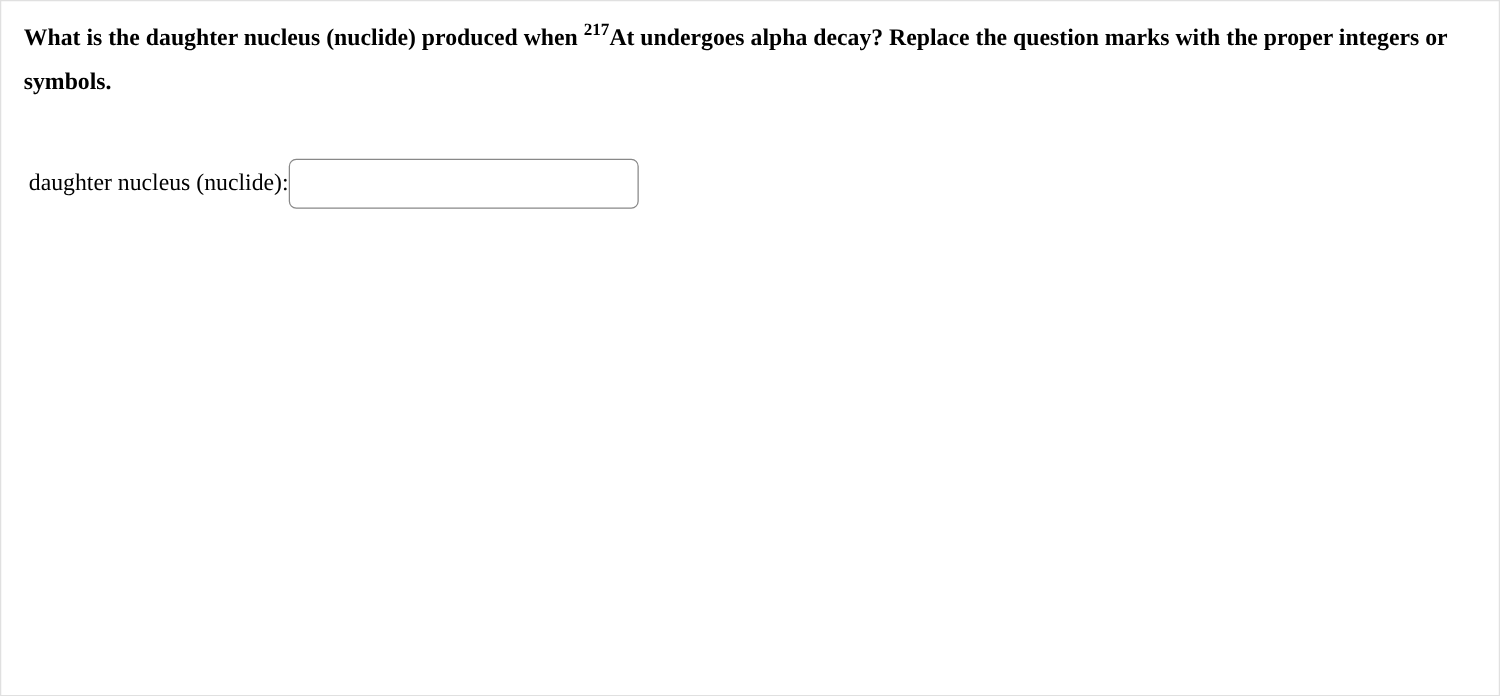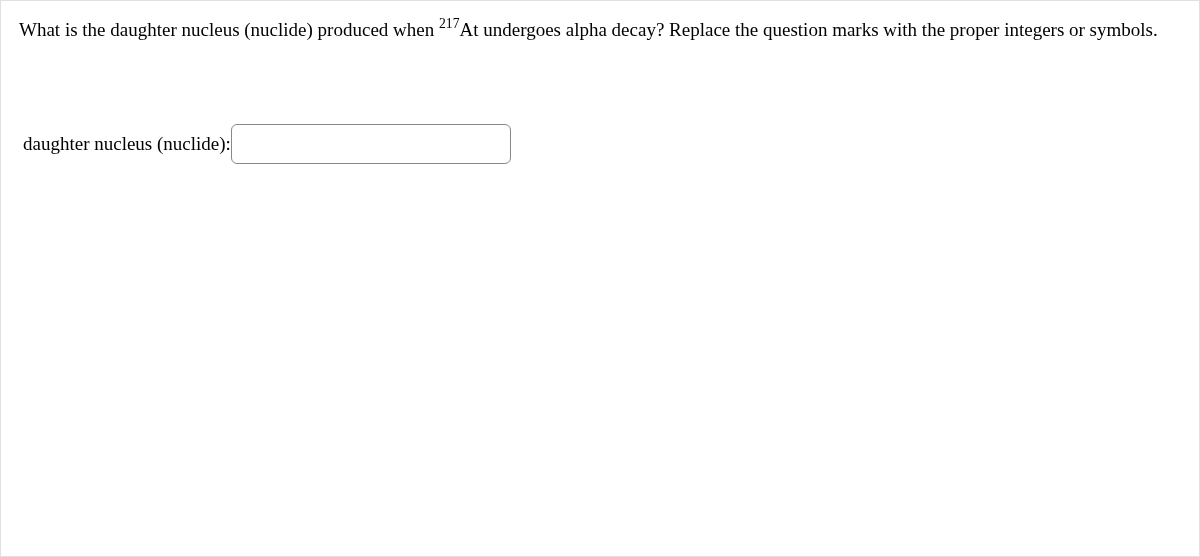--- a/index.html
+++ b/index.html
@@ -16,21 +16,22 @@
       height: 557px;
     }
     .container {
       border: 1px solid #e0e0e0;
       padding: 12px 18px;
       width: 100%;
       height: 100%;
     }
     .question-text {
       line-height: 1.8;
-      margin-bottom: 76px;
+      margin-bottom: 44px;
+      font-weight: bold;
     }
     .superscript {
       font-size: 0.72em;
       vertical-align: super;
       position: relative;
       top: -1px;
     }
     .answer-row {
       display: flex;
       align-items: center;

